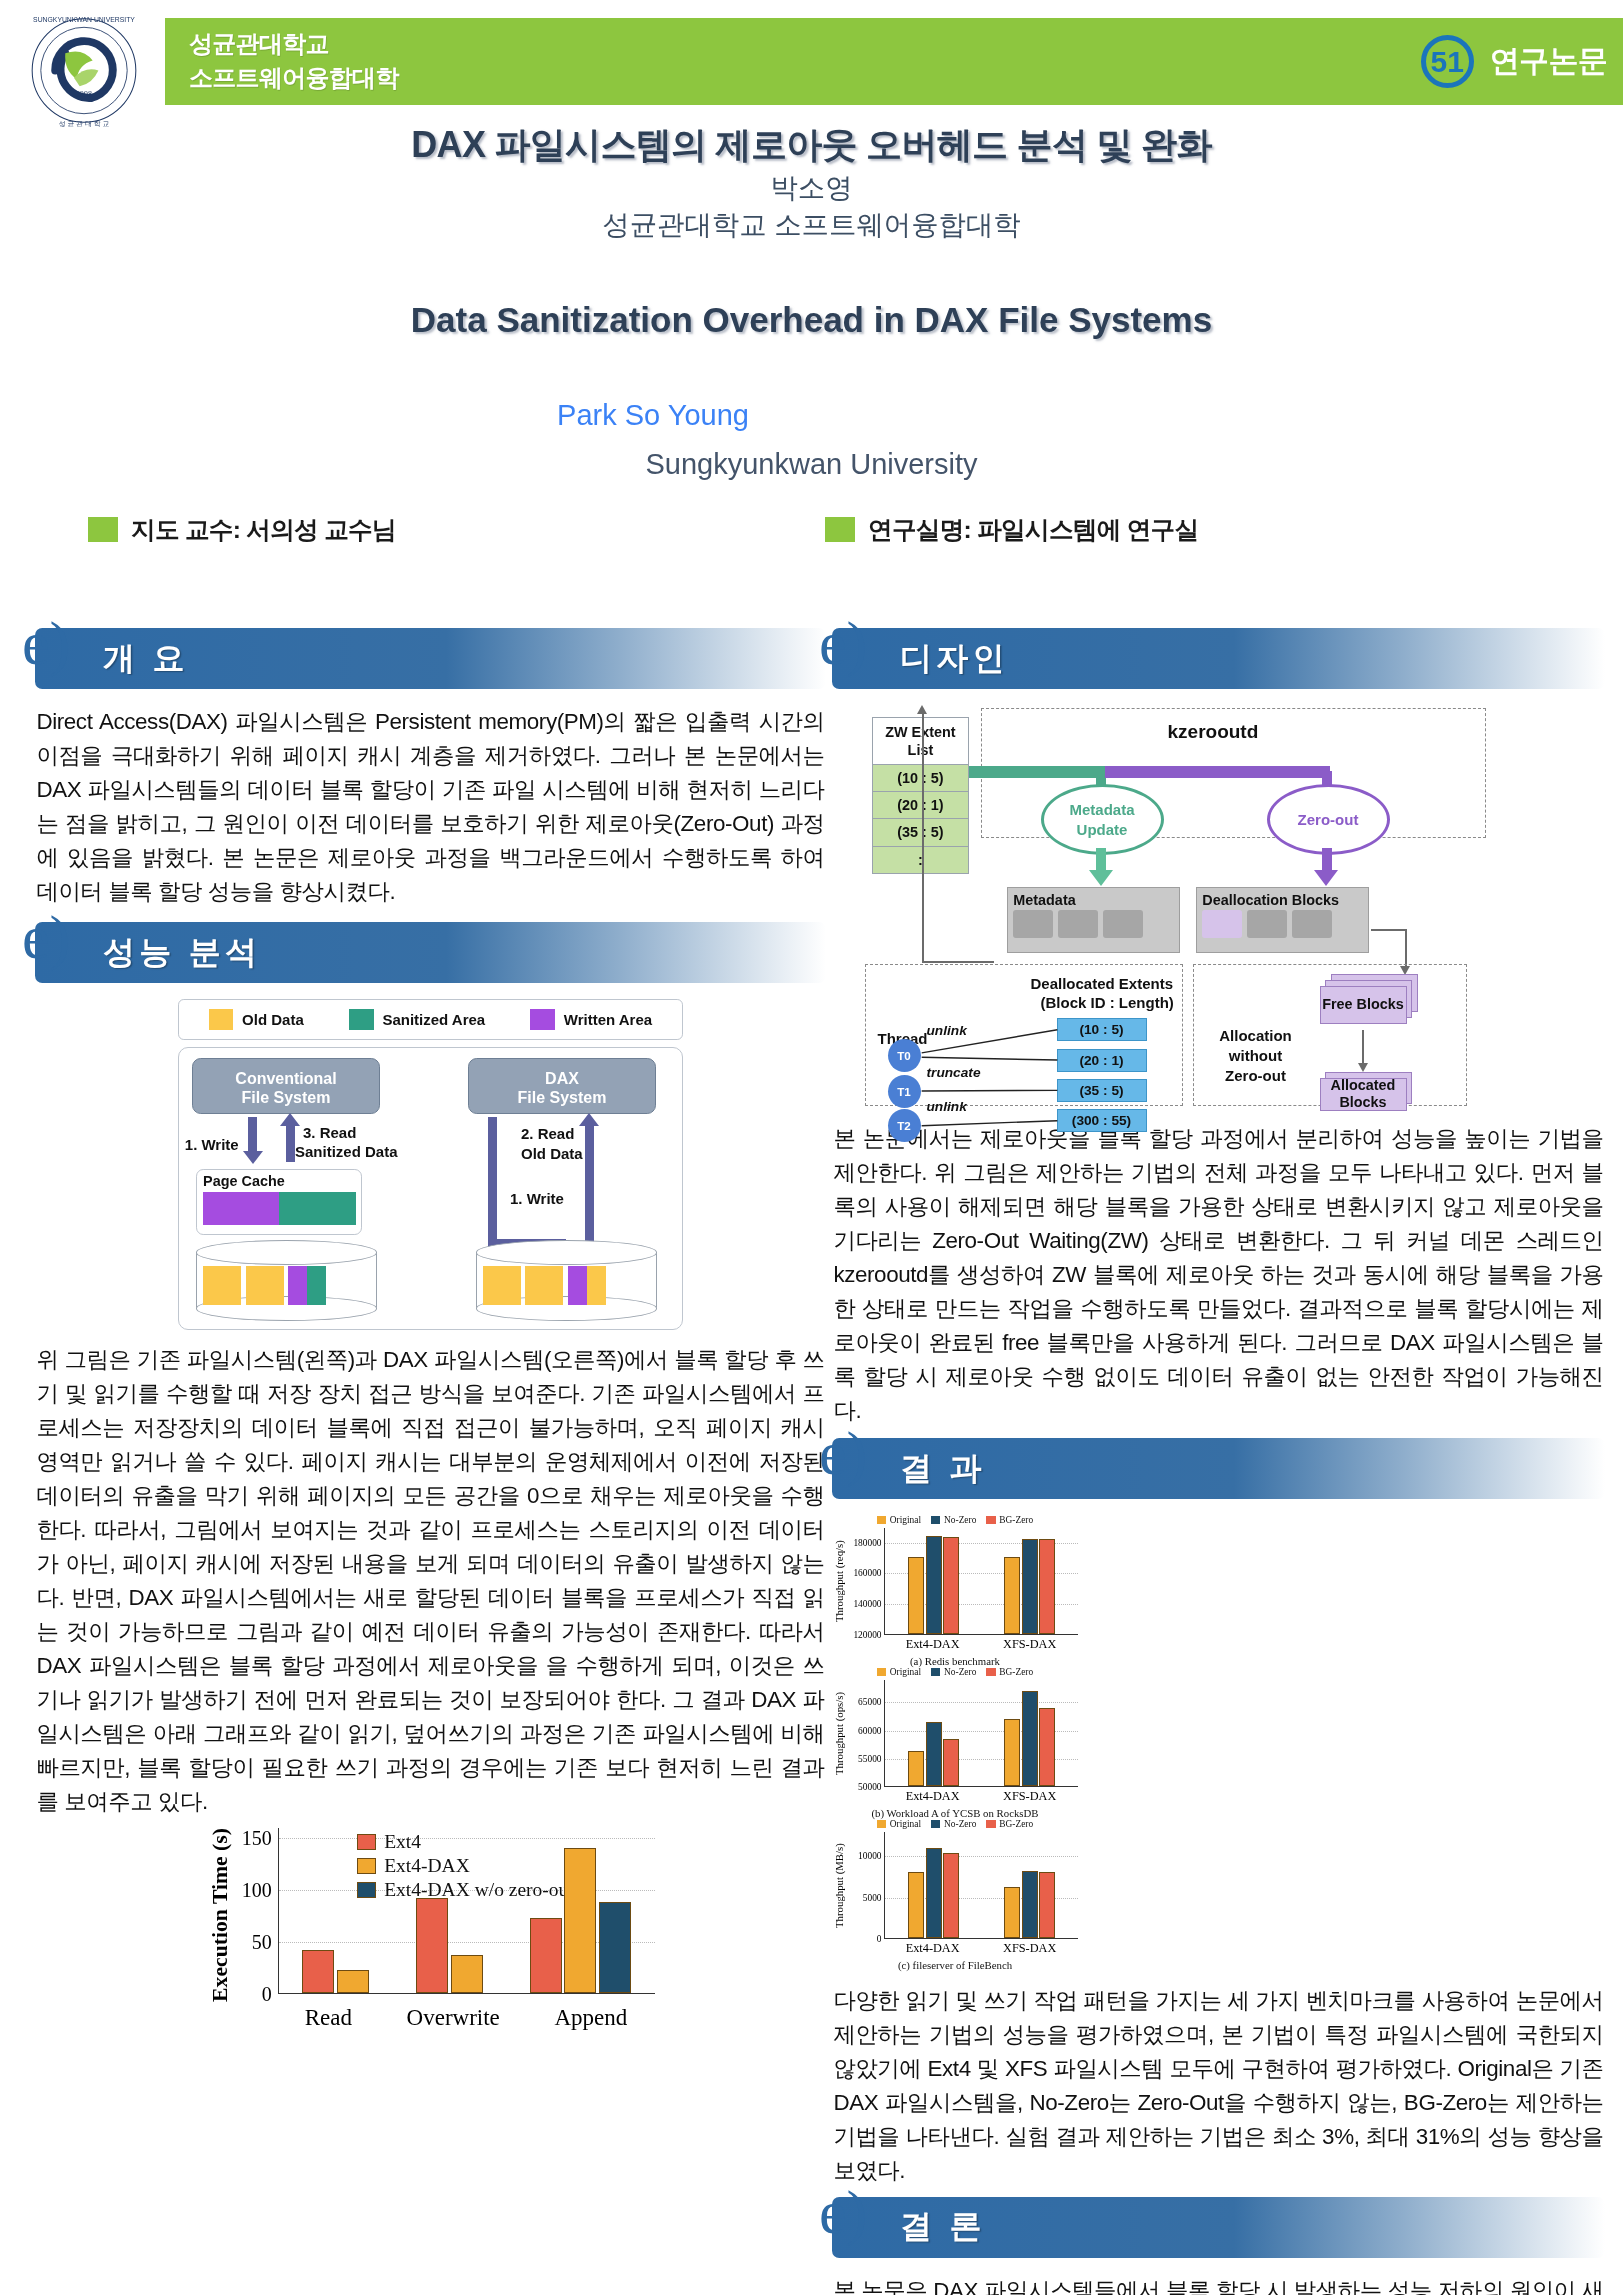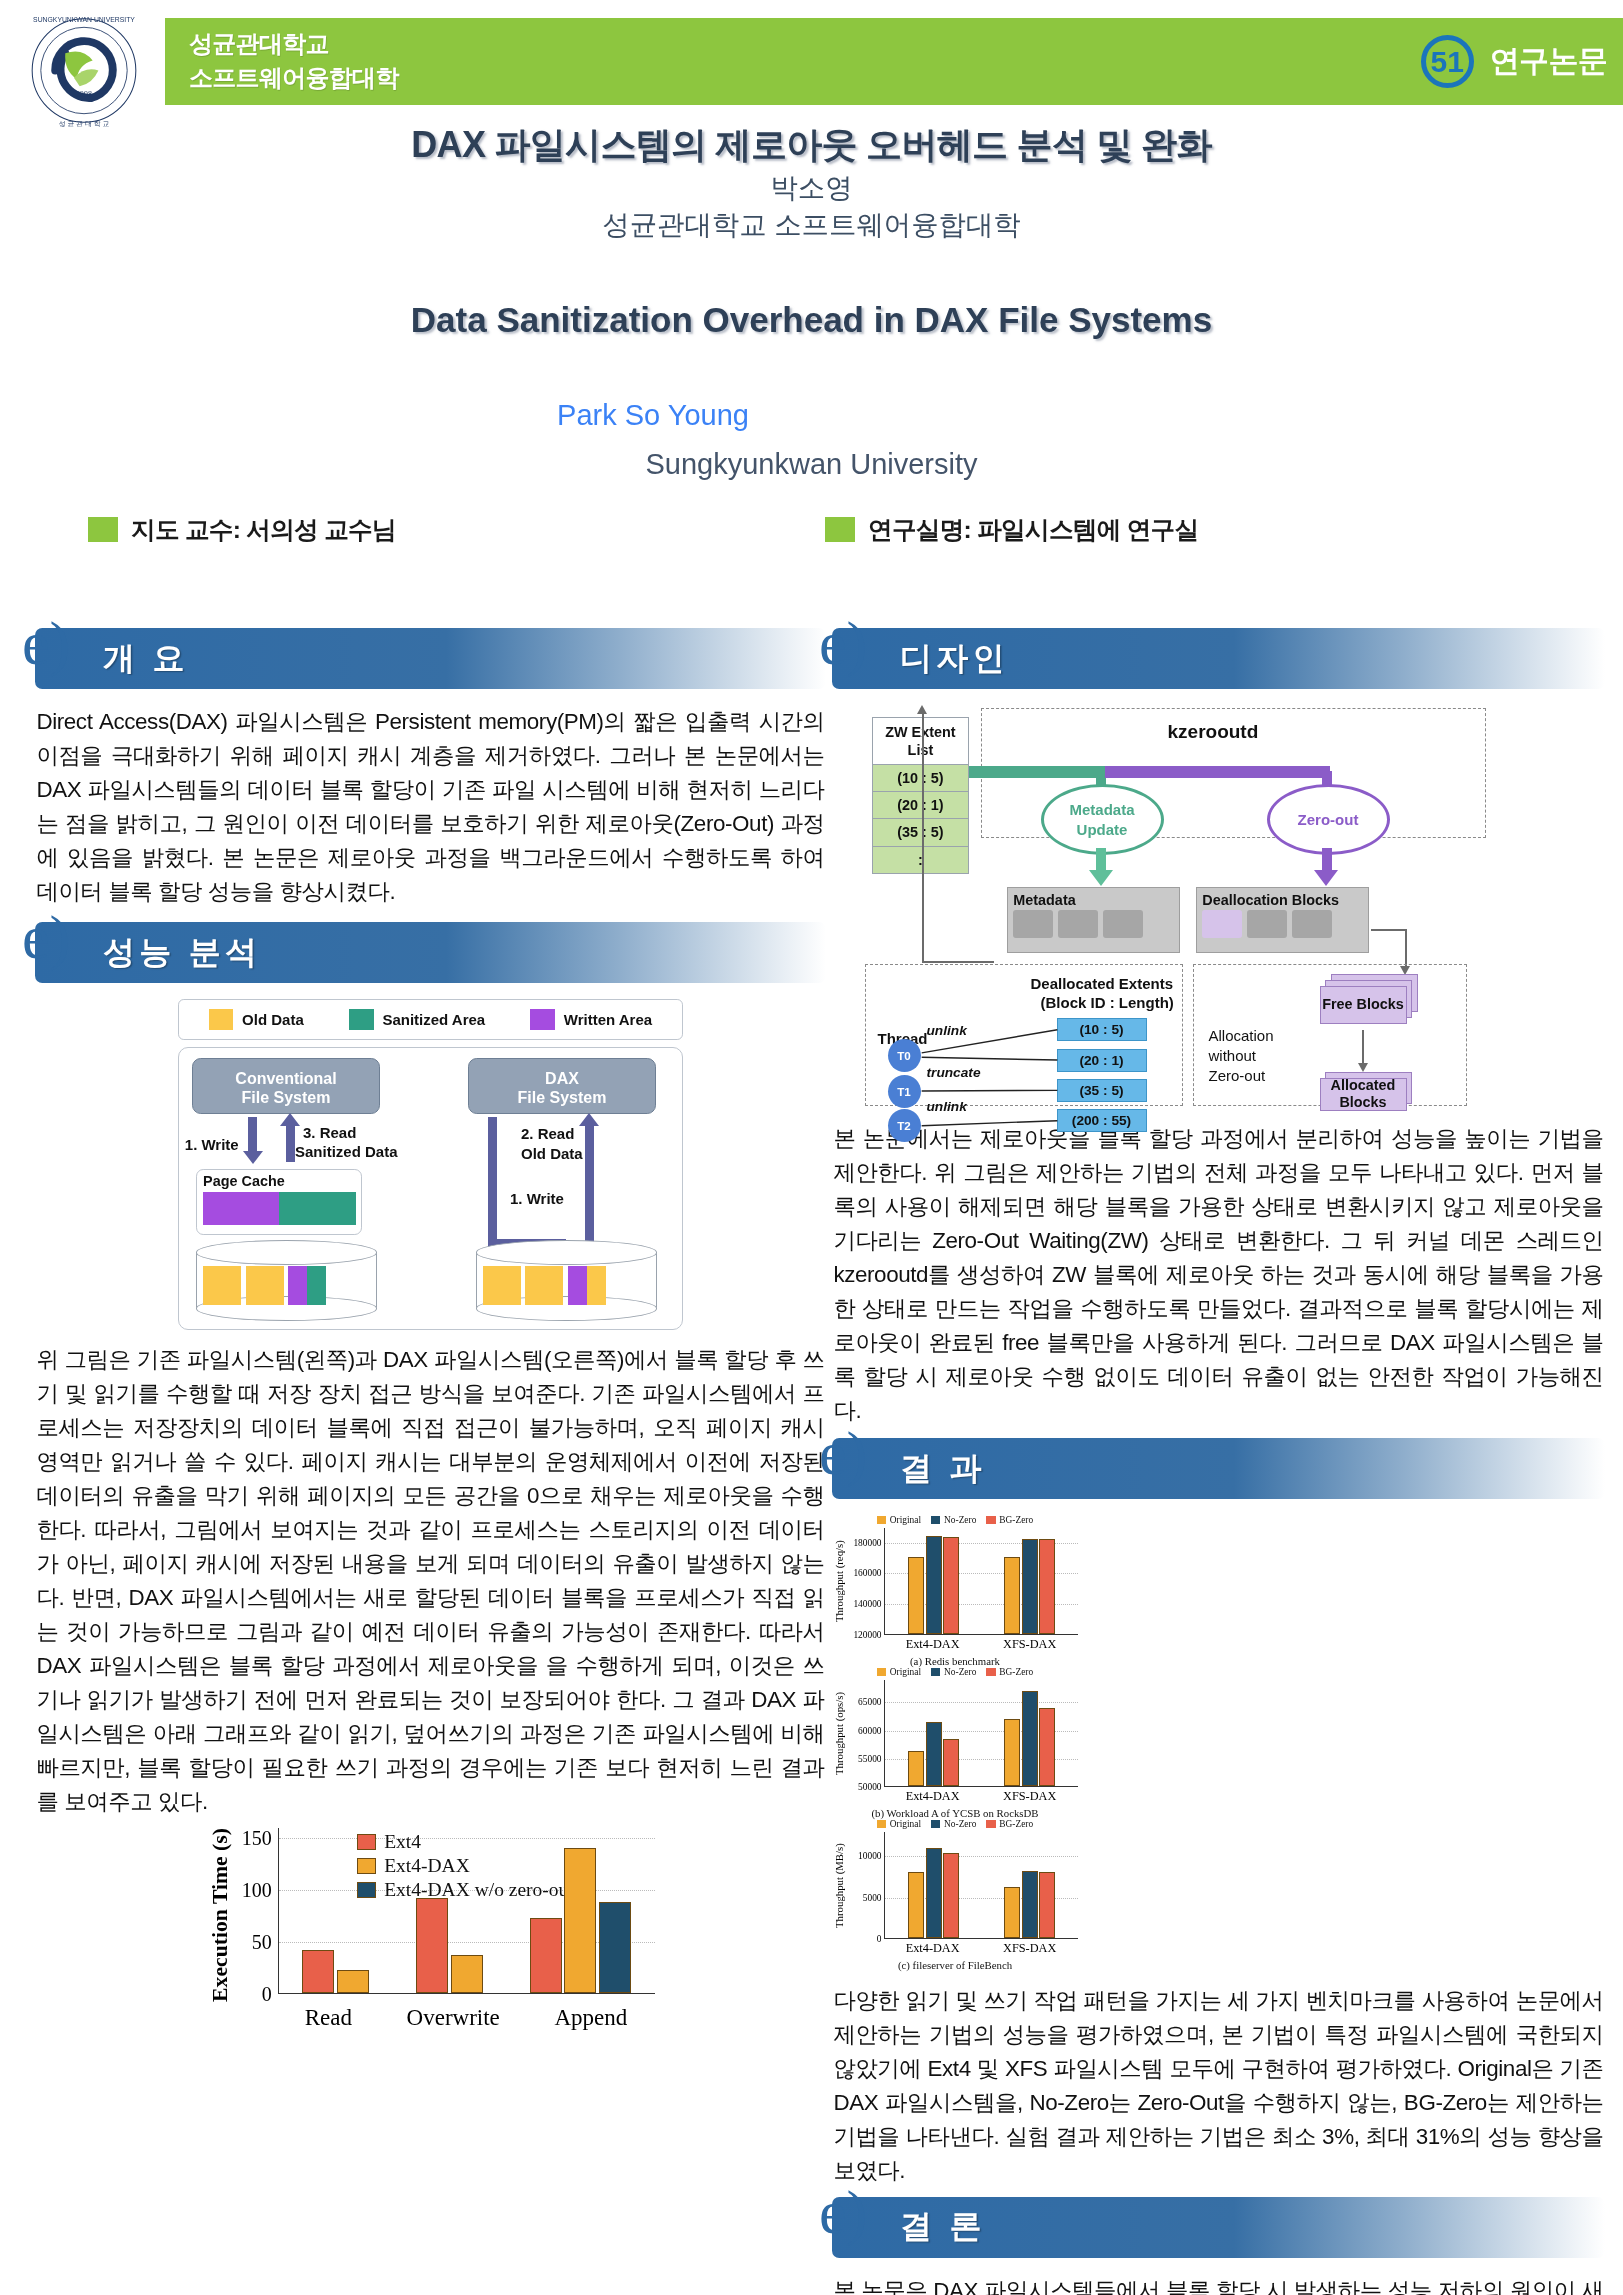--- a/index.html
+++ b/index.html
@@ -152,21 +152,21 @@
            display:flex; align-items:center; justify-content:center; }
   .extent { position:absolute; width:90px; height:23px; background:#66B8E8;
             border:0.7px solid #3d95c9; font-size:13.7px; font-weight:bold;
             color:#111; text-align:center; line-height:21.7px; }
   .opname { position:absolute; font-size:13.7px; font-style:italic; font-weight:bold; color:#111; }
   .stackcard { position:absolute; }
   .card { position:absolute; background:#D6C3EA; border:0.7px solid #9d7fc0; }
   .card-top { position:absolute; background:#D6C3EA; border:0.7px solid #9d7fc0;
               font-size:14.4px; font-weight:bold; color:#111; display:flex;
               align-items:center; justify-content:center; text-align:center; line-height:17.3px; }
-  .alloc-txt { position:absolute; font-size:15px; font-weight:normal; color:#111; line-height:20px; text-align:left; }
+  .alloc-txt { position:absolute; font-size:15px; font-weight:bold; color:#111; line-height:20px; text-align:center; }
 
   
   .res-charts { display:flex; justify-content:space-between; margin:13px 0 4.3px 0;flex-direction:column; }
   .rchart { width:246px; }
   .rc-legend { display:flex; justify-content:center; gap:10px; margin-bottom:2.9px; }
   .rc-lg { display:flex; align-items:center; gap:3.6px; font-size:9.4px; color:#111;
            font-family:"Liberation Serif", serif; }
   .rc-sw { width:9.4px; height:8px; }
   .rc-plot { position:relative; display:flex; }
   .rc-ylab { writing-mode:vertical-rl; transform:rotate(180deg); font-size:10.8px;
@@ -506,21 +506,21 @@
       <div class="tnode" style="left:30px; top:370px;">T1</div>
       <div class="tnode" style="left:30px; top:404px;">T2</div>
 
       <div class="opname" style="left:69px; top:318px;">unlink</div>
       <div class="opname" style="left:69px; top:360px;">truncate</div>
       <div class="opname" style="left:69px; top:394px;">unlink</div>
 
       <div class="extent" style="left:199px; top:313px;">(10 : 5)</div>
       <div class="extent" style="left:199px; top:344px;">(20 : 1)</div>
       <div class="extent" style="left:199px; top:374px;">(35 : 5)</div>
-      <div class="extent" style="left:199px; top:404px;">(200 : 55)</div>
+      <div class="extent" style="left:199px; top:404px;">(300 : 55)</div>
 
       <svg style="position:absolute;left:0;top:0;width:722px;height:433px;pointer-events:none" viewBox="0 0 1000 600" width="722" height="433">
         <line x1="88" y1="482" x2="276" y2="450" stroke="#222" stroke-width="2"></line>
         <line x1="88" y1="488" x2="276" y2="492" stroke="#222" stroke-width="2"></line>
         <line x1="88" y1="535" x2="276" y2="534" stroke="#222" stroke-width="2"></line>
         <line x1="88" y1="583" x2="276" y2="576" stroke="#222" stroke-width="2"></line>
       </svg>
 
       <div class="dashed" style="left:335px; top:259px; width:274px; height:142px;"></div>
 

